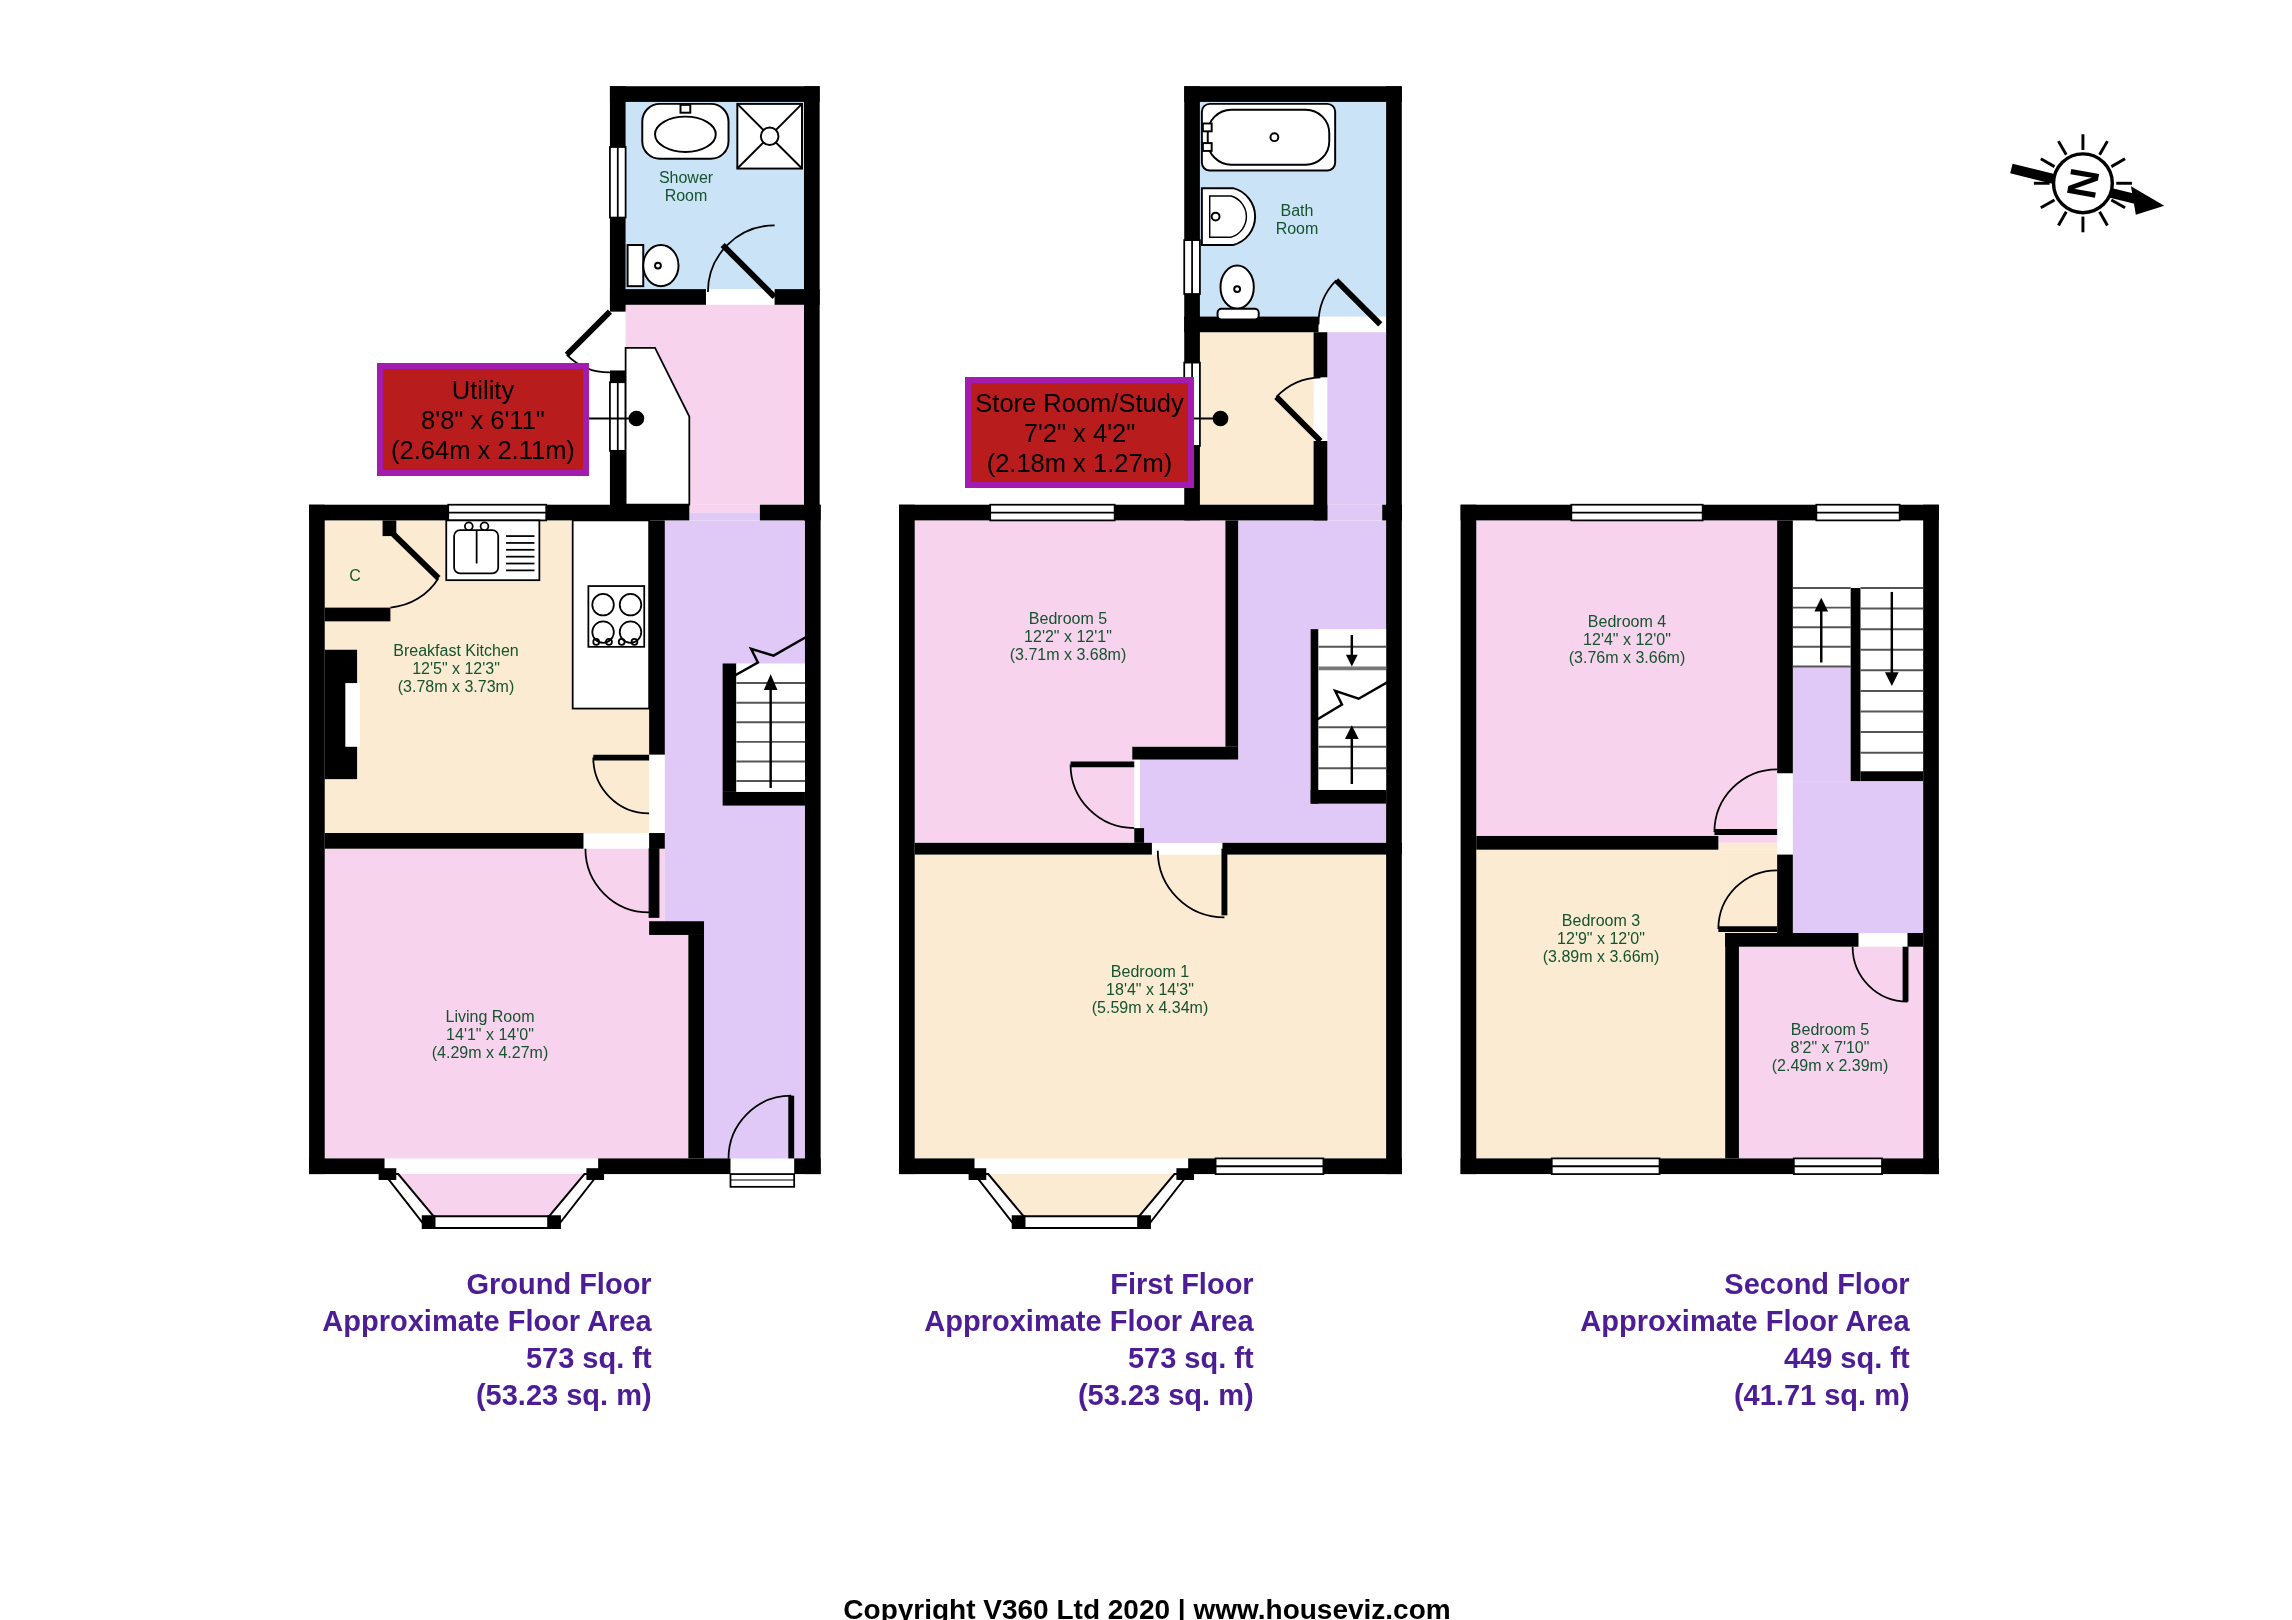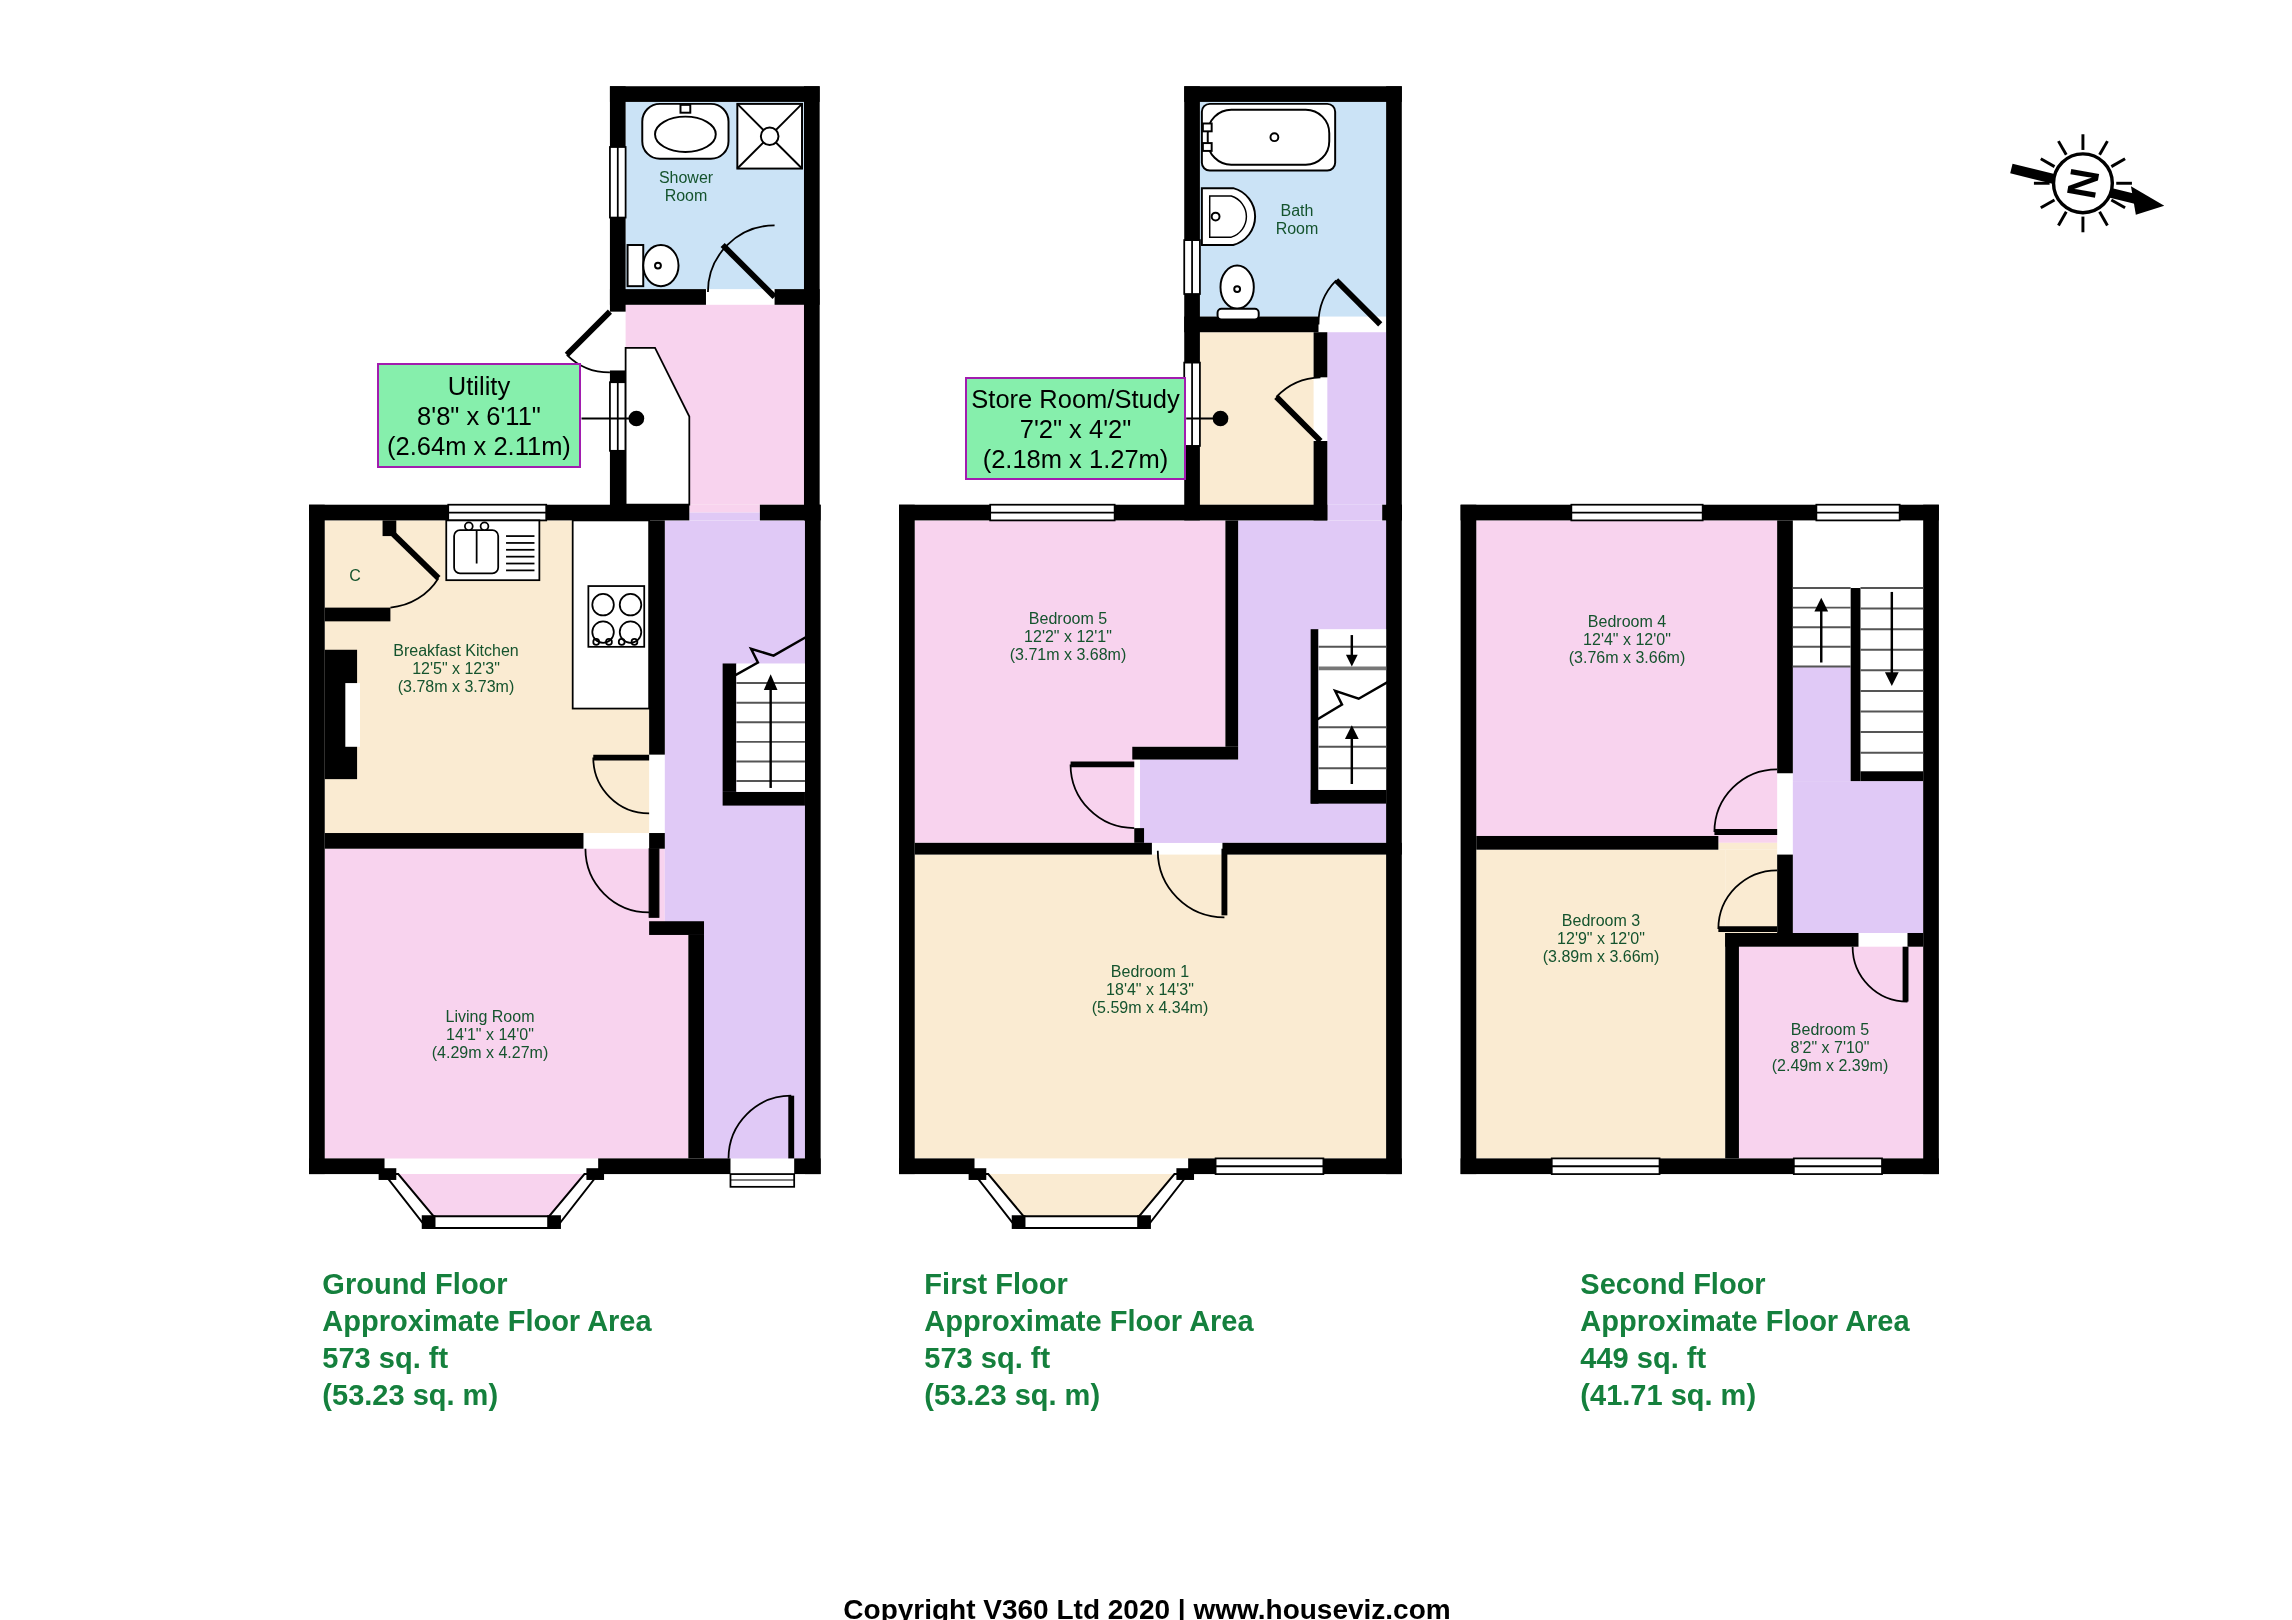--- a/index.html
+++ b/index.html
@@ -1,25 +1,25 @@
 <!DOCTYPE html>
 <html><head>
 <meta charset="utf-8">
 <style>
   html,body{margin:0;padding:0;background:#fff;}
   #page{position:relative;width:2293px;height:1620px;background:#ffffff;overflow:hidden;
         font-family:"Liberation Sans", sans-serif;}
   #plan-svg{position:absolute;left:0;top:0;}
   .room-label{position:absolute;transform:translateX(-50%);text-align:center;
 n              font:26.5px/32px "Liberation Sans", sans-serif;color:#14532d;white-space:nowrap;z-index:5;}
-  .dim-box{position:absolute;background:#86efac;border:2px solid #a21caf;z-index:6;
+  .dim-box{position:absolute;background:#b91c1c;border:6px solid #a21caf;z-index:6;
            display:flex;flex-direction:column;justify-content:center;text-align:center;
            font:25.5px/30px "Liberation Sans", sans-serif;color:#000;}
-  .floor-caption{position:absolute;transform:translateX(-50%);text-align:left;
-           font:bold 29px/37px "Liberation Sans", sans-serif;color:#15803d;white-space:nowrap;z-index:5;}
+  .floor-caption{position:absolute;transform:translateX(-50%);text-align:right;
+           font:bold 29px/37px "Liberation Sans", sans-serif;color:#4c1d95;white-space:nowrap;z-index:5;}
   .footer-text{position:absolute;transform:translateX(-50%);
            font:bold 28px/33px "Liberation Sans", sans-serif;color:#000;white-space:nowrap;z-index:5;margin-top:38px;}
 </style>
 </head>
 <body>
 
 <div id="page">
 
 <svg id="plan-svg" width="2293" height="1620" viewBox="0 0 2339 1653">
 

